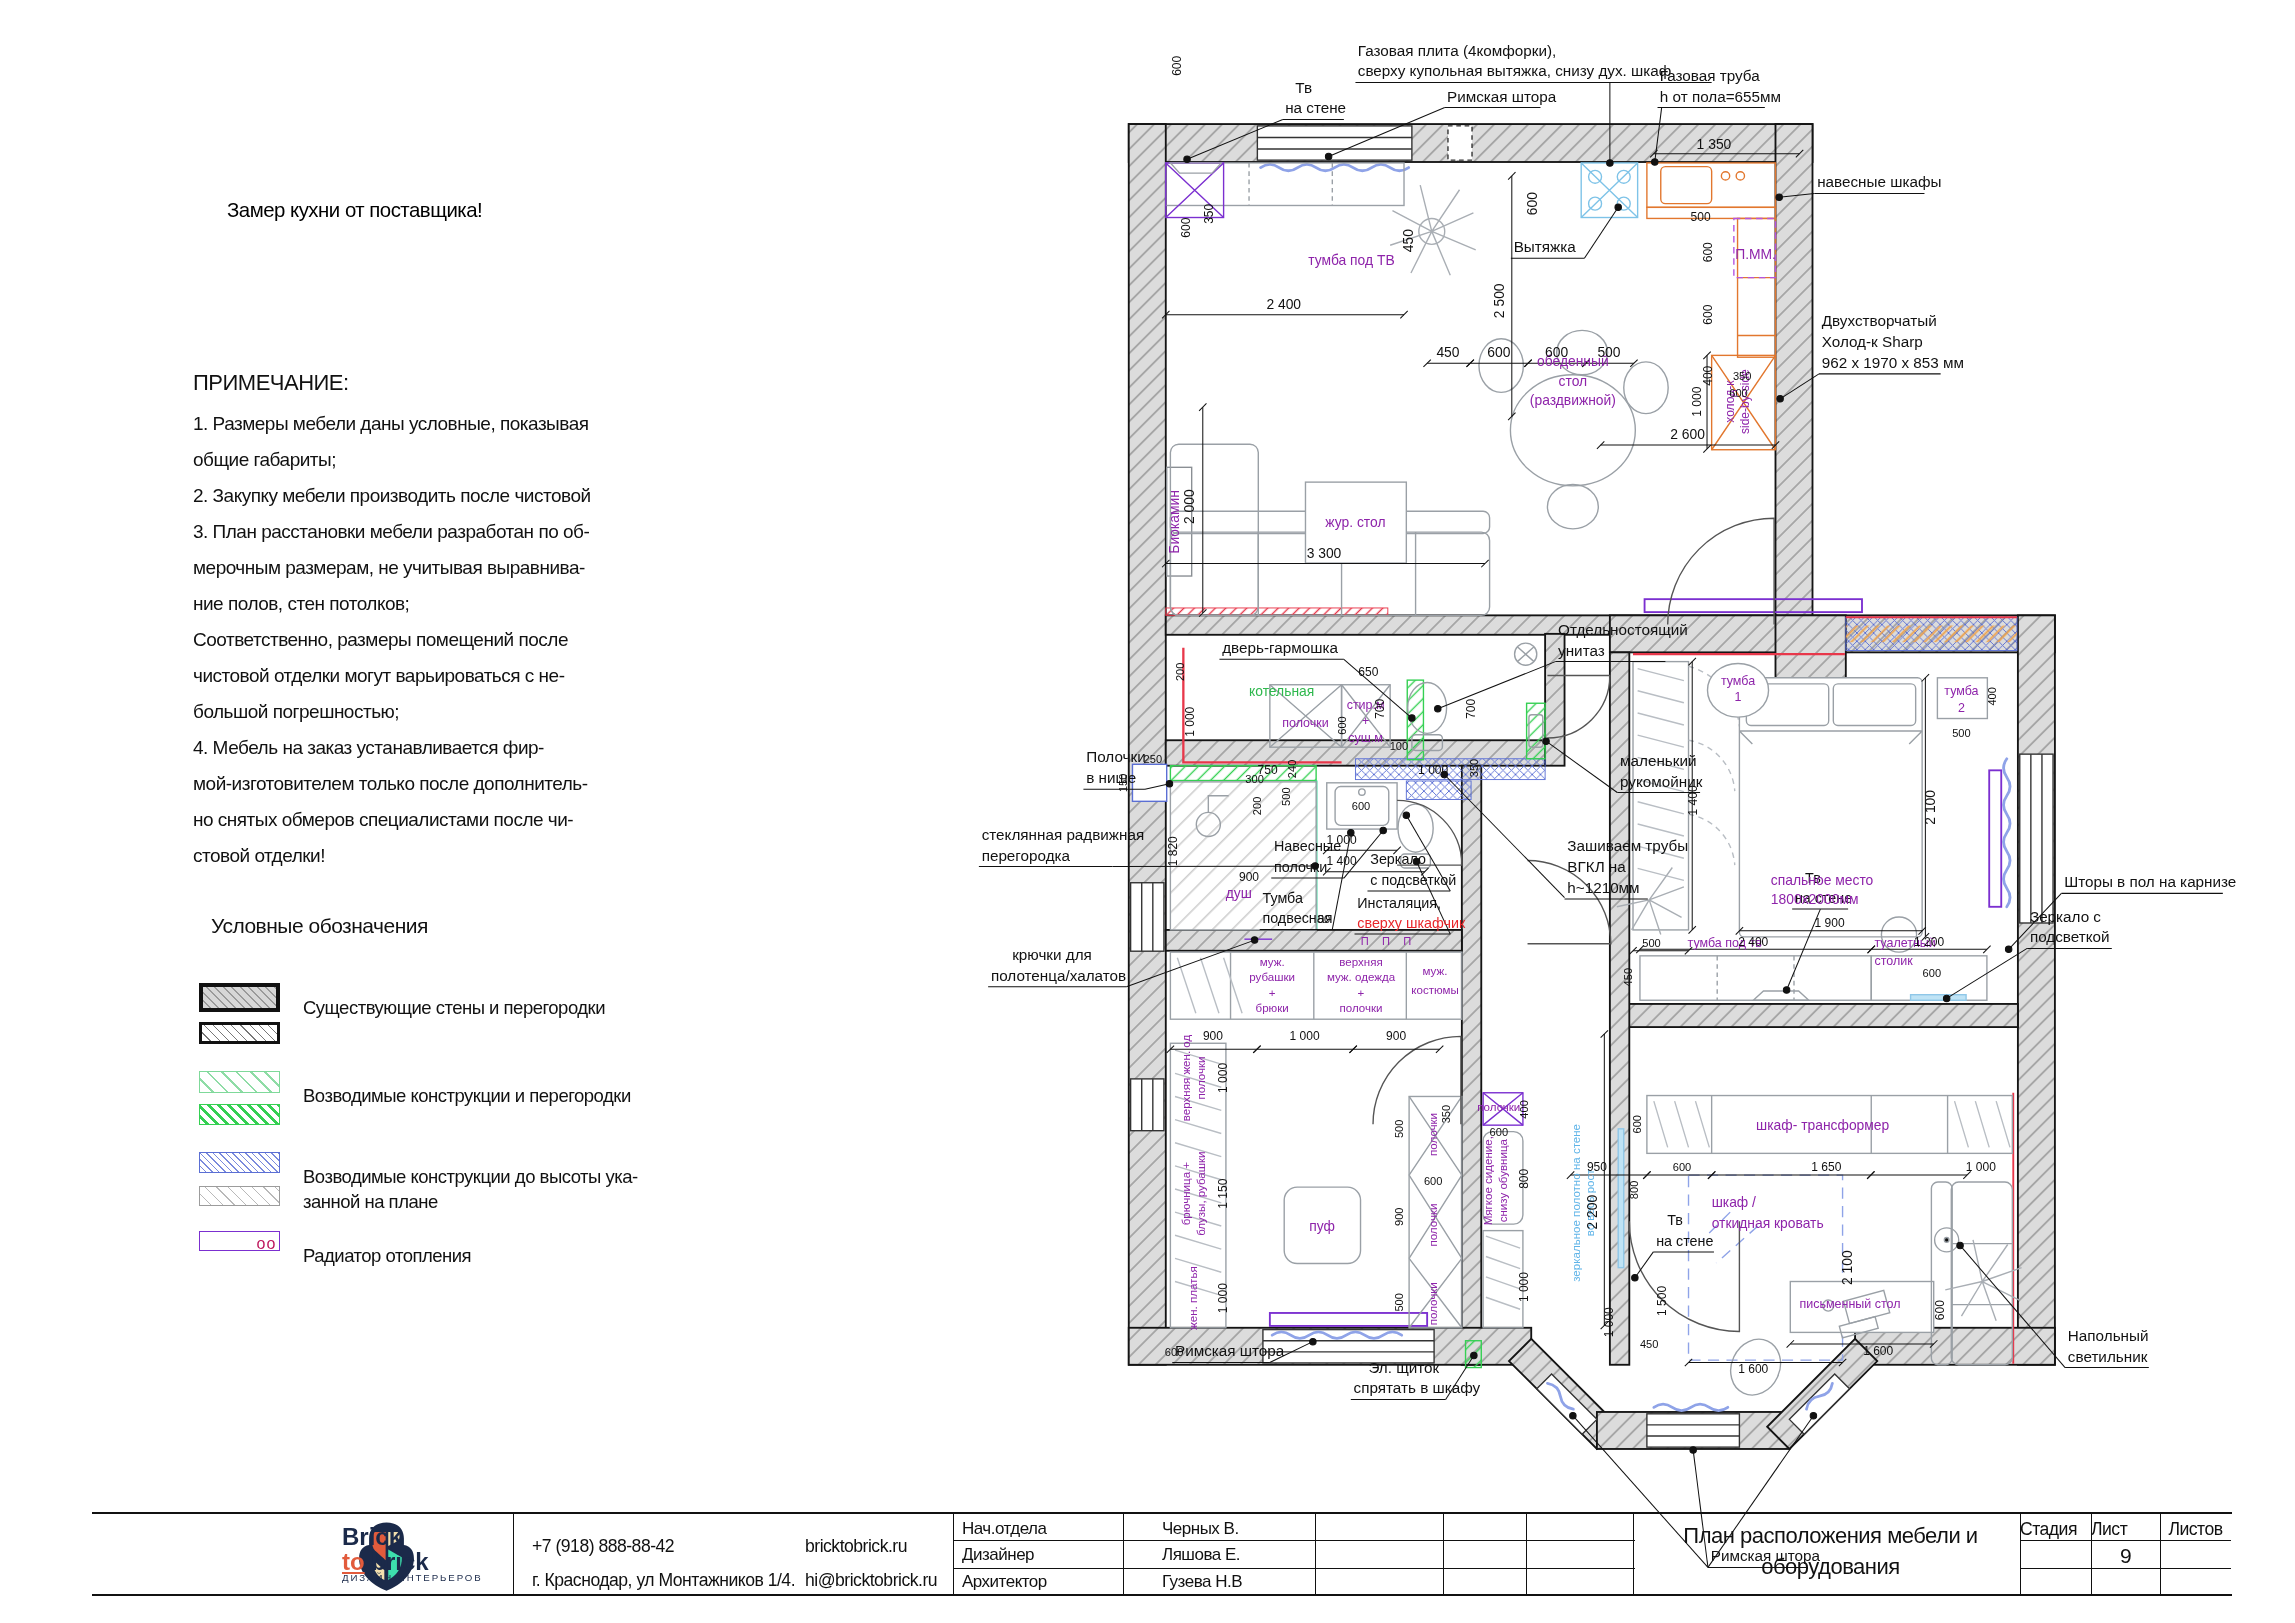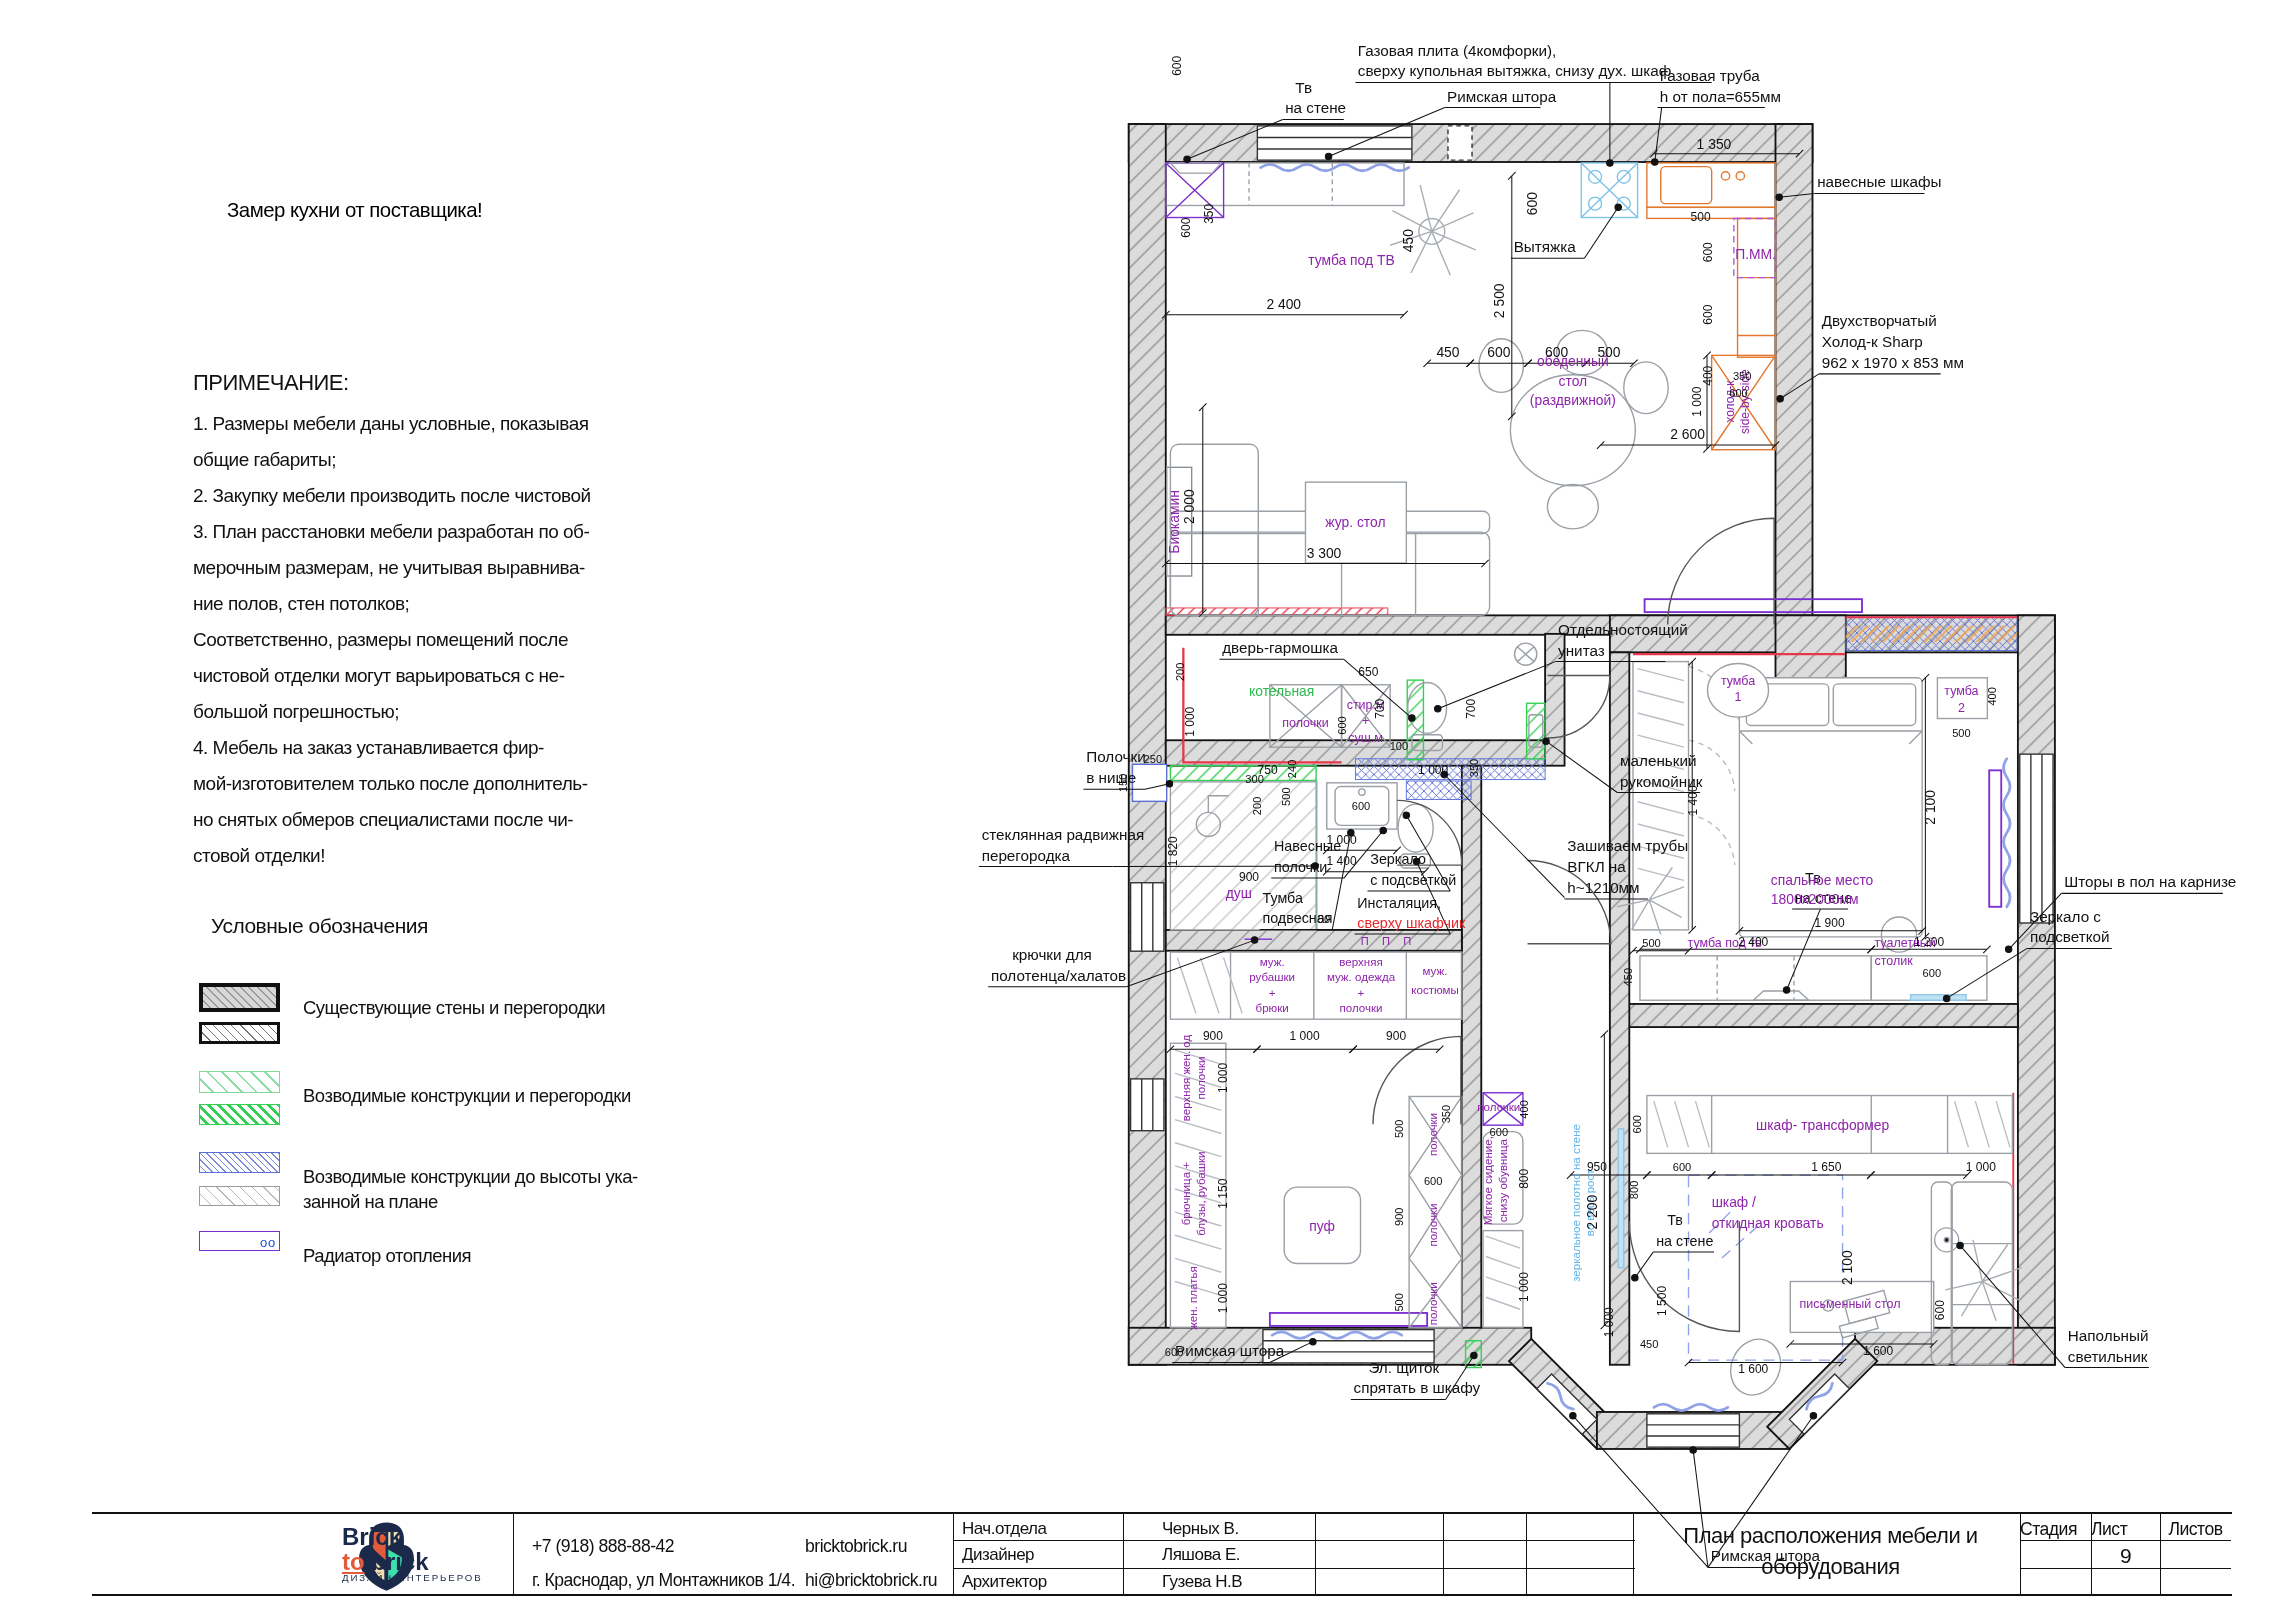--- a/index.html
+++ b/index.html
@@ -20,21 +20,21 @@
   .sw-greenl{height:22px;border:1.9px solid #7fd99a;background:
      repeating-linear-gradient(45deg,#ffffff 0 8.3px,#8fdca6 8.3px 10.2px);}
   .sw-green{height:21px;border:1.9px solid #35d053;background:
      repeating-linear-gradient(45deg,#ffffff 0 4.2px,#35d053 4.2px 7px);margin-top:11px;}
   .sw-bluex{height:21px;border:1.4px solid #5b6fd4;background:
      repeating-linear-gradient(45deg,#fff 0 3.7px,#7a8add 3.7px 4.6px),
      repeating-linear-gradient(-45deg,#fff 0 3.7px,rgba(91,111,212,.8) 3.7px 4.6px);}
   .sw-gray2{height:20.4px;border:0.9px solid #9c9c9c;background:
      repeating-linear-gradient(45deg,#ffffff 0 7.4px,#b9b9b9 7.4px 8.3px);margin-top:13px;}
   .sw-rad{height:20.4px;border:1.9px solid #7b2fd0;background:#fff;position:relative;}
-  .sw-rad .oo{position:absolute;right:2.8px;top:2.8px;font-size:13px;color:#1d4ed8;letter-spacing:0.9px;}
+  .sw-rad .oo{position:absolute;right:2.8px;top:2.8px;font-size:16px;color:#be185d;letter-spacing:0.9px;}
   
   .tb-line{position:absolute;background:#111;}
   .tb-text{position:absolute;font-size:17.6px;letter-spacing:-0.5px;}
   #tbTitle1,#tbTitle2{position:absolute;font-size:22px;text-align:center;width:389px;letter-spacing:-0.5px;}
   .tb-small{font-size:17px;}
   #logo{position:absolute;left:266px;top:1519px;width:241px;height:74px;}
   .logo-brand{position:absolute;left:342px;font-size:24px;font-weight:bold;color:#1b2a4a;letter-spacing:0;}
   .logo-sub{position:absolute;left:342px;top:1572px;font-size:9.7px;color:#1b2a4a;letter-spacing:1.9px;}
   svg text{font-family:"Liberation Sans",sans-serif;}
 </style>

